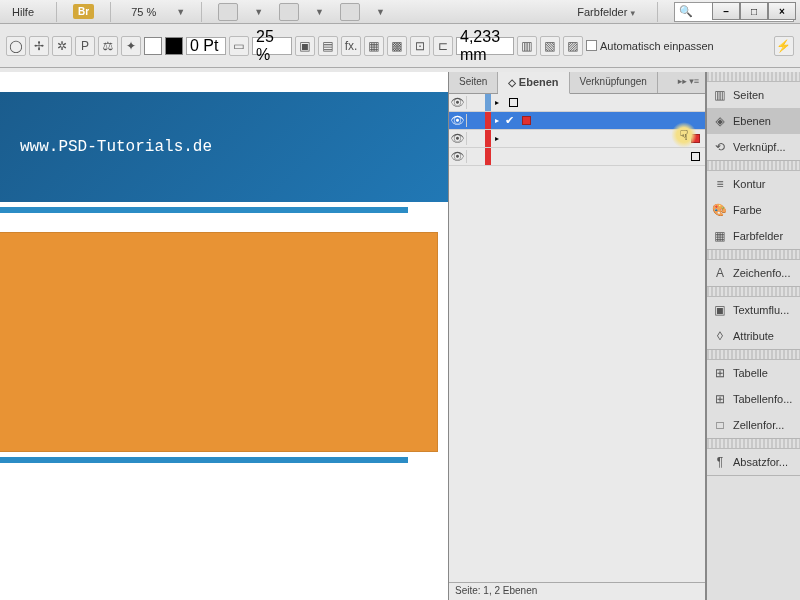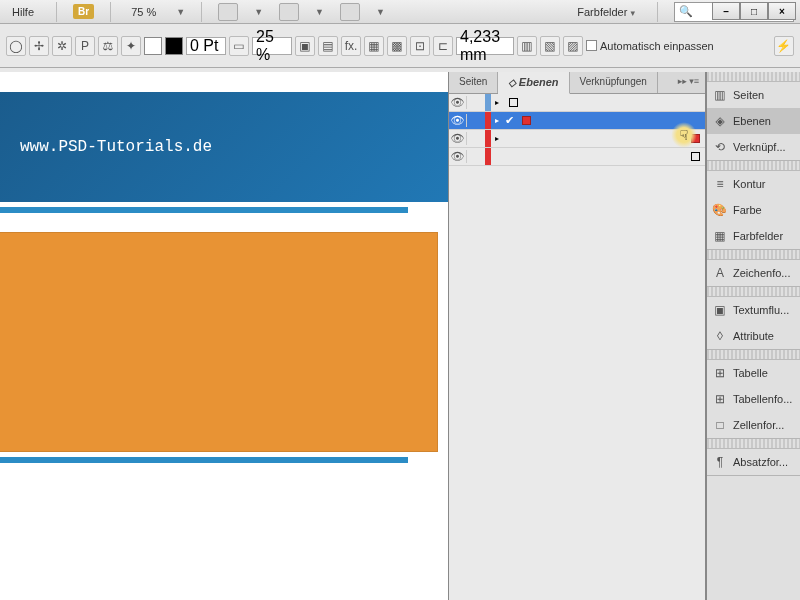--- a/index.html
+++ b/index.html
@@ -34,21 +34,21 @@
 .canvas { position: relative; background: #fff; height: 510px; }
 .blue-header { position: absolute; top: 20px; left: -40px; right: 0; height: 110px; background: linear-gradient(135deg, #1a5a8a, #2178b5); display: flex; align-items: center; padding-left: 60px; }
 .blue-header .url { color: #fff; font-size: 16px; font-family: Liberation Mono, monospace; }
 .orange-block { position: absolute; top: 160px; left: -40px; right: 10px; height: 220px; background: #e89334; border: 1px solid rgba(0,0,0,0.1); }
 .blue-strip { position: absolute; top: 135px; left: -40px; width: 100%; height: 6px; background: #2b8cc5; }
 .blue-strip2 { position: absolute; top: 385px; left: -40px; width: 100%; height: 6px; background: #2b8cc5; }
 
 .layers-panel { width: 258px; background: #eaeaea; border-left: 1px solid #888; border-right: 1px solid #888; display: flex; flex-direction: column; }
 .panel-tabs { height: 22px; display: flex; background: #d8d8d8; border-bottom: 1px solid #999; }
 .panel-tabs .tab { padding: 4px 10px; border-right: 1px solid #aaa; font-size: 10px; color: #444; cursor: pointer; }
-.panel-tabs .tab.active { background: #eaeaea; font-weight: bold; border-bottom: 1px solid #eaeaea; margin-bottom: -1px; font-style: italic; }
+.panel-tabs .tab.active { background: #eaeaea; font-weight: bold; border-bottom: 1px solid #eaeaea; margin-bottom: -1px; }
 .panel-tabs .extras { margin-left: auto; padding: 4px 6px; font-size: 9px; color: #666; }
 .layer-list { flex: 1; background: #eaeaea; }
 .layer-row { height: 18px; display: flex; align-items: center; border-bottom: 1px solid #d0d0d0; font-size: 10px; }
 .layer-row.selected { background: #3b7ddb; color: #fff; }
 .layer-row .eye { width: 18px; text-align: center; color: #555; border-right: 1px solid #ccc; }
 .layer-row.selected .eye { color: #fff; }
 .layer-row .lock { width: 18px; border-right: 1px solid #ccc; }
 .layer-row .color-chip { width: 6px; height: 100%; }
 .layer-row .arrow { width: 12px; text-align: center; font-size: 8px; }
 .layer-row .name { flex: 1; padding-left: 2px; }
@@ -187,20 +187,21 @@
     <span class="color-chip" style="background:#e03030"></span>
     <span class="arrow"></span>
 
     <span class="name"><rechteck></rechteck></span>
     <span class="end">
             <span class="sq "></span>
           </span>
         </div>
       </div>
     <div class="cursor-hand">☟</div>
+    <div class="panel-status">Seite: 1, 2 Ebenen</div>
   </div>
 
   <div class="right-dock" id="dock">
       <div class="dock-group">
         <div class="dock-handle"></div>
         <div class="dock-item">
           <span class="ico">▥</span>
           <span>Seiten</span>
         </div>
         <div class="dock-item active">

